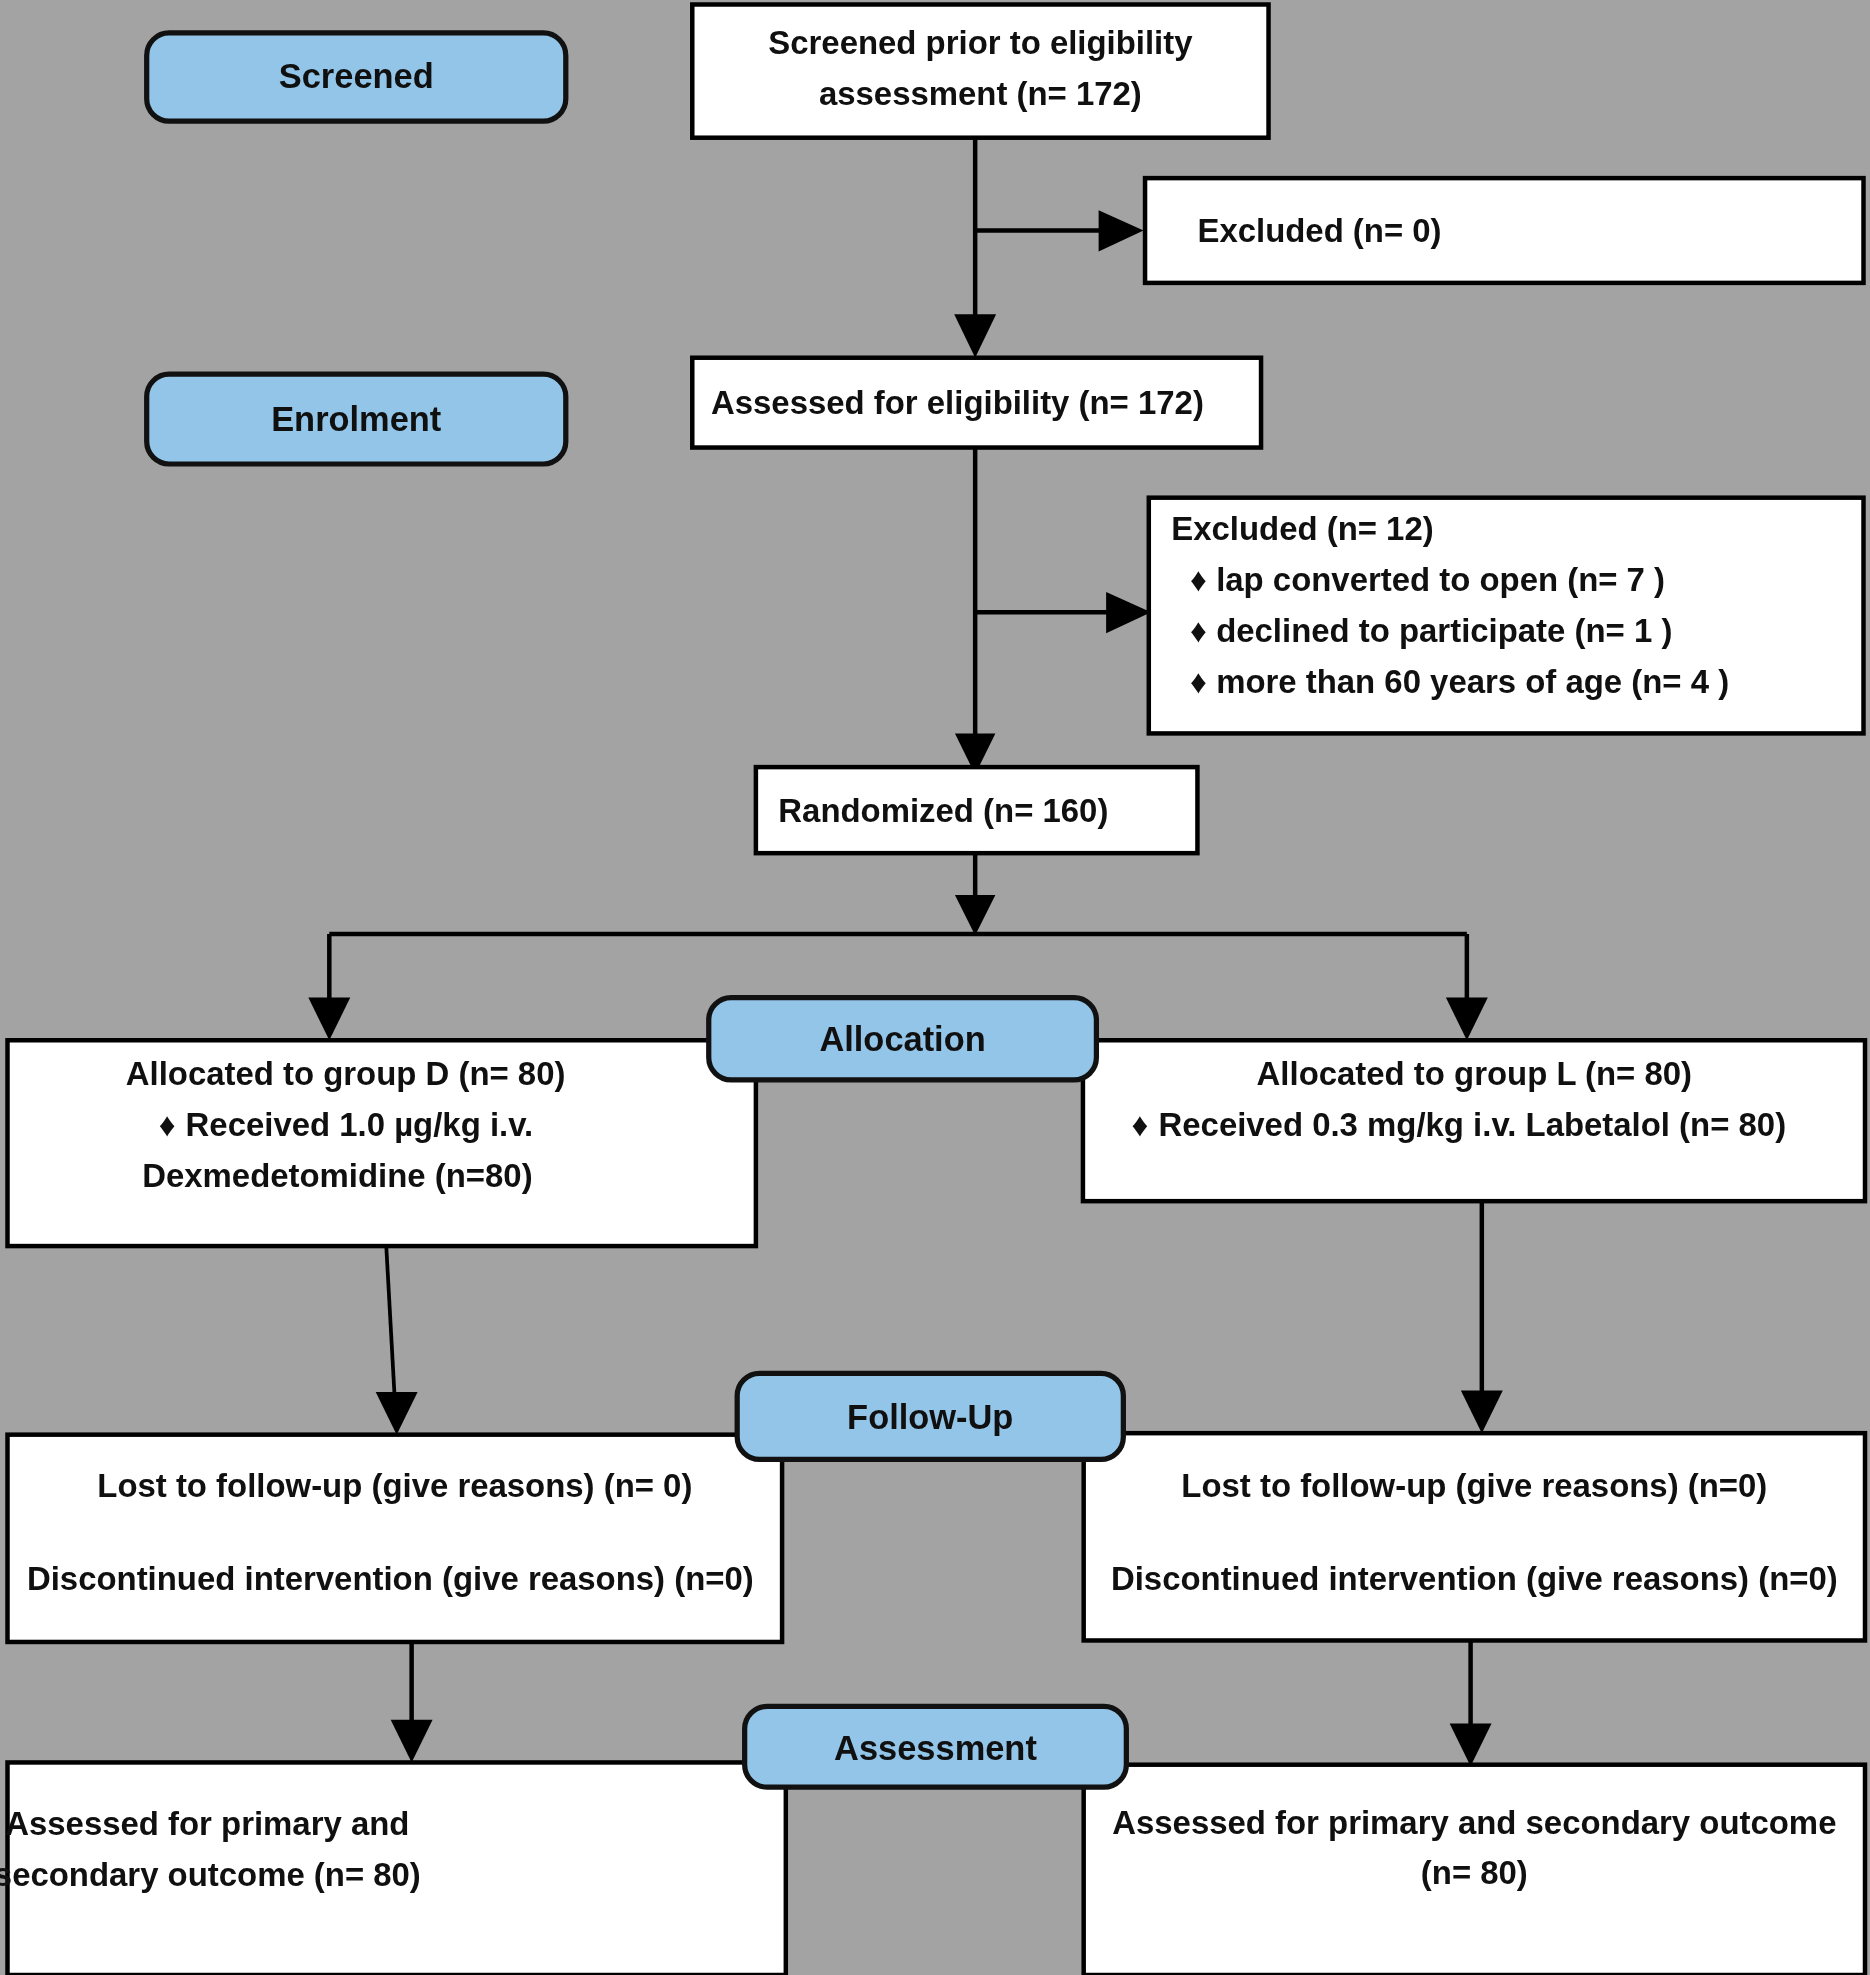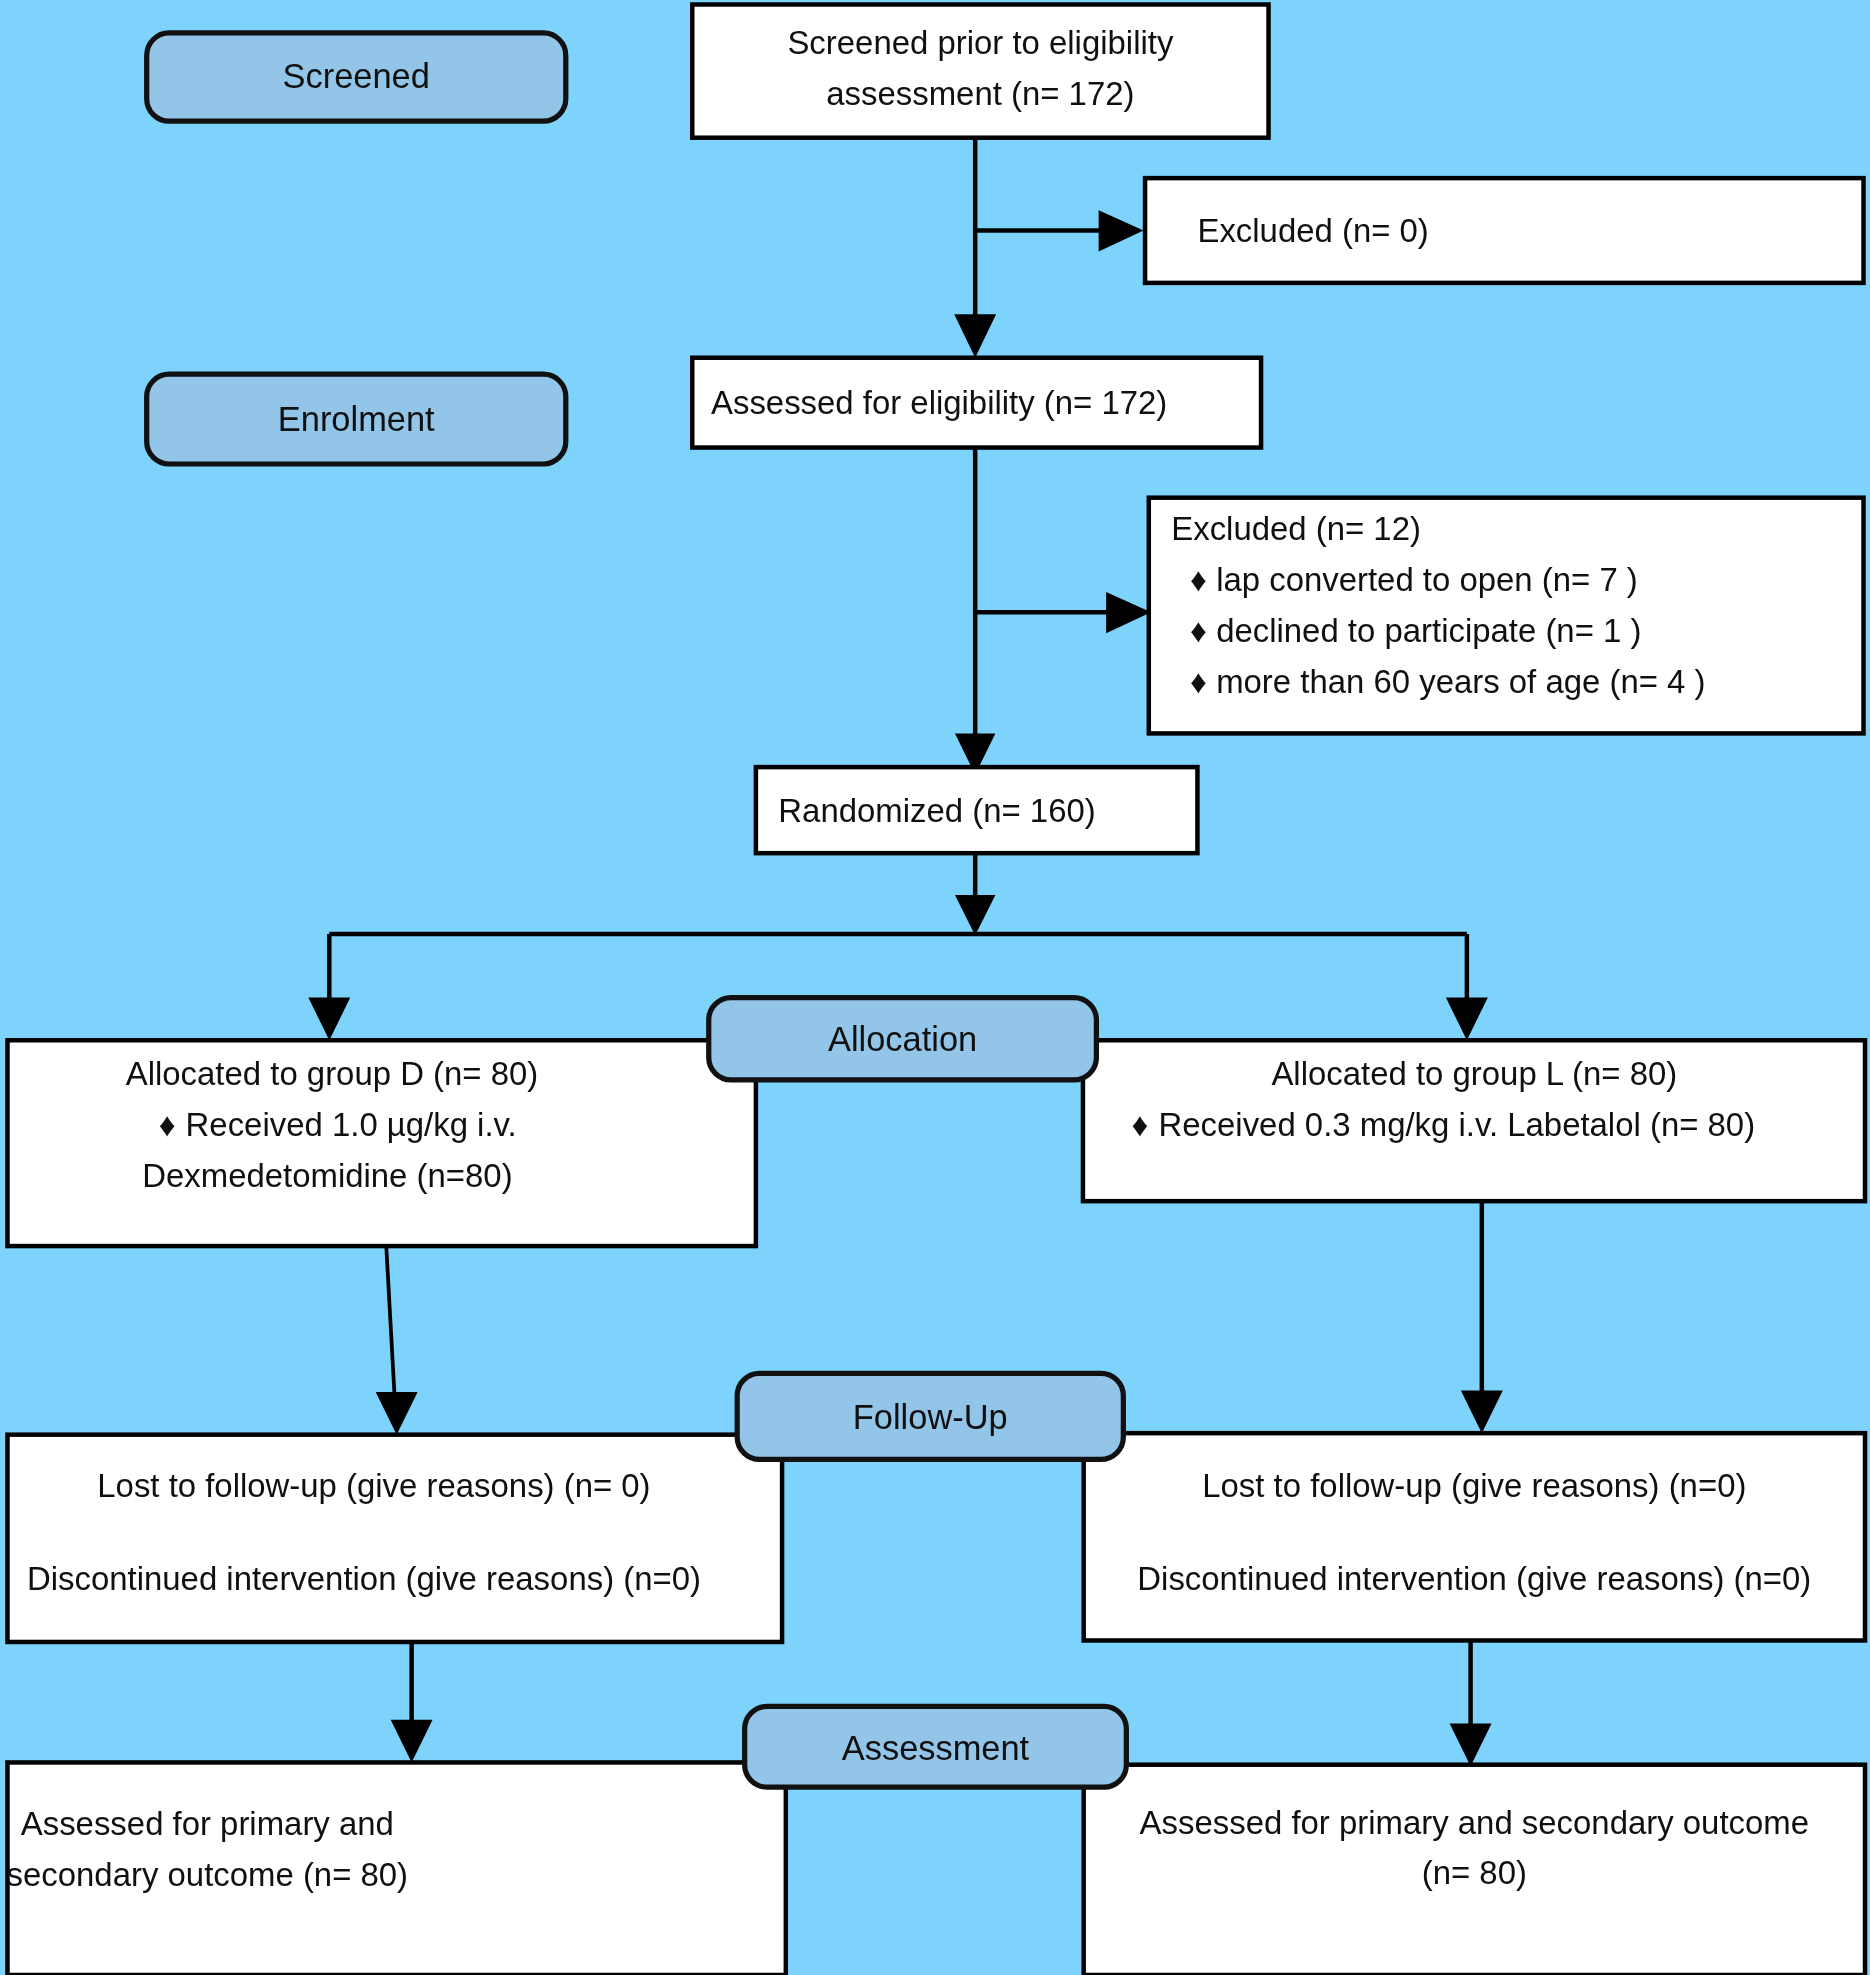--- a/index.html
+++ b/index.html
@@ -7,22 +7,23 @@
     padding: 0;
     background: #ffffff;
   }
   body {
     font-family: "Liberation Sans", sans-serif;
   }
   #diagram-root {
     position: relative;
     width: 1871px;
     height: 1975px;
-    background: #7dd3fc;
+    background: #a3a3a3;
     overflow: hidden;
+    font-weight: bold;
   }
   svg.flow {
     position: absolute;
     top: 0;
     left: 0;
     width: 1871px;
     height: 1975px;
   }
   .node-box {
     fill: #ffffff;

